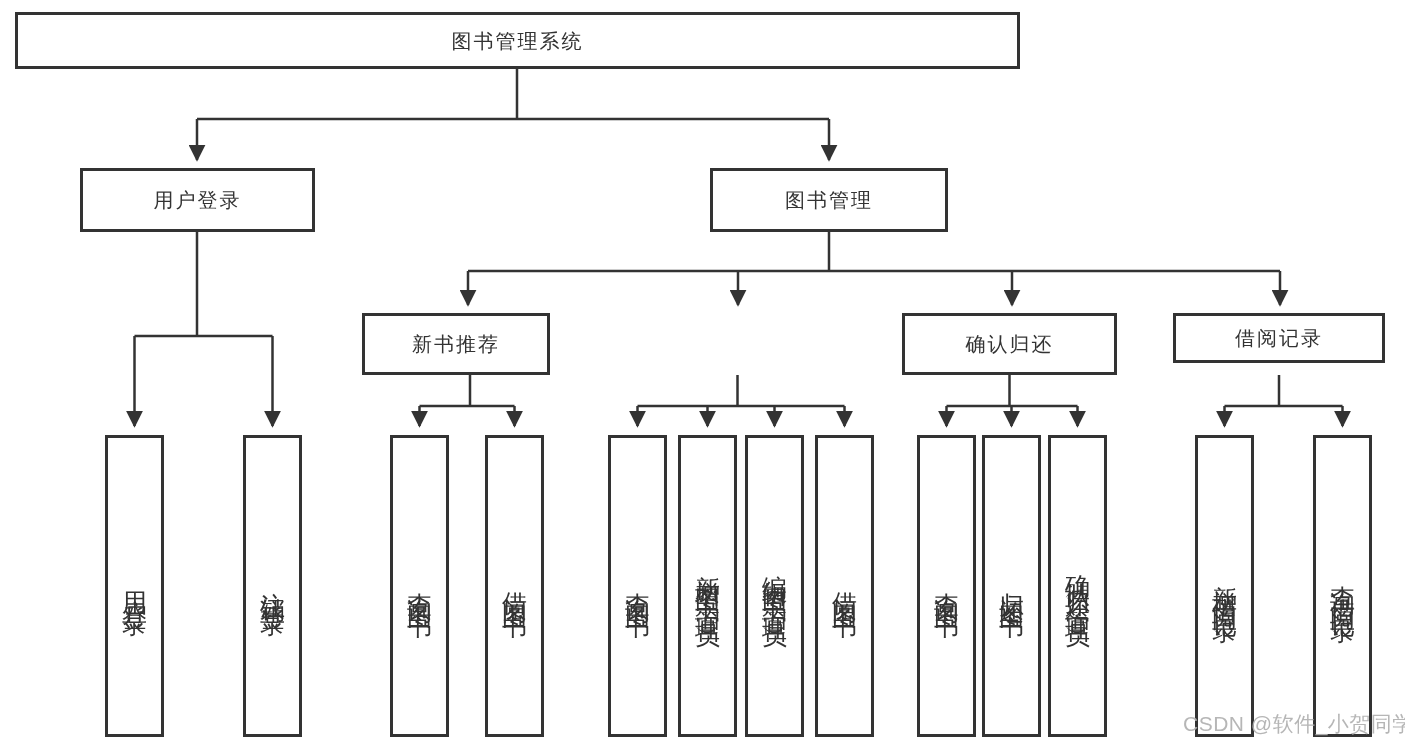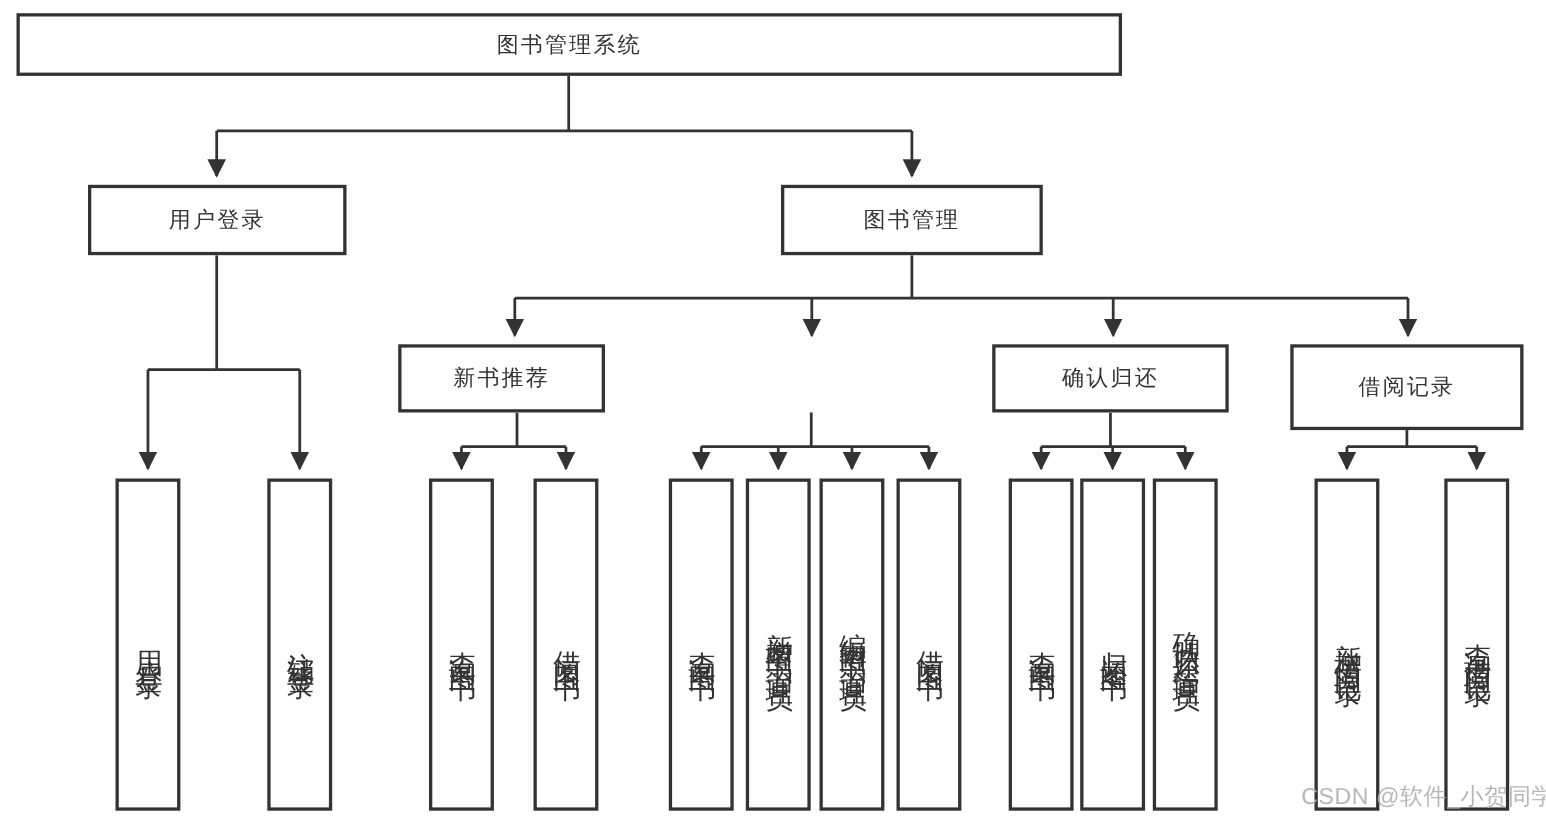--- a/index.html
+++ b/index.html
@@ -108,21 +108,21 @@
     </g>
   </svg>
 
   <div class="box hbox" style="left:15px;top:12px;width:1005px;height:57px">图书管理系统</div>
 
   <div class="box hbox" style="left:80px;top:168px;width:235px;height:64px">用户登录</div>
   <div class="box hbox" style="left:710px;top:168px;width:238px;height:64px">图书管理</div>
 
   <div class="box hbox" style="left:362px;top:313px;width:188px;height:62px">新书推荐</div>
   <div class="box hbox" style="left:902px;top:313px;width:215px;height:62px">确认归还</div>
-  <div class="box hbox" style="left:1173px;top:313px;width:212px;height:78px">借阅记录</div>
+  <div class="box hbox" style="left:1173px;top:313px;width:212px;height:50px">借阅记录</div>
 
   <div class="box vbox" style="left:105px">
     <span class="vtext">用户登录</span>
   </div>
   <div class="box vbox" style="left:243px">
     <span class="vtext">注销登录</span>
   </div>
 
   <div class="box vbox" style="left:390px">
     <span class="vtext">查询图书</span>

